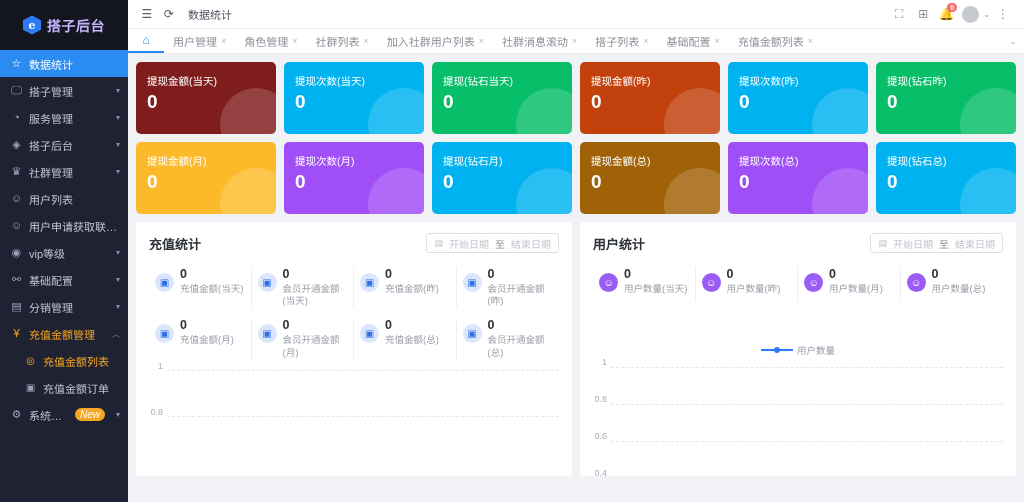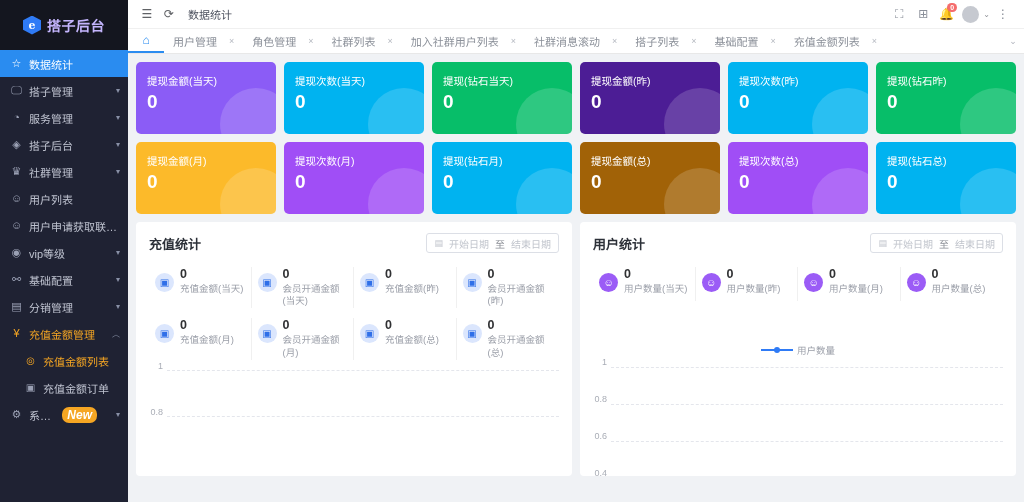--- a/index.html
+++ b/index.html
@@ -51,22 +51,22 @@
   .menu-item.active .mi-icon { color: #fff; }
   .menu-item.hl { color: #f5a623; }
   .menu-item.hl .mi-icon { color: #f5a623; }
   .mi-icon {
     width: 13px; flex: 0 0 13px; text-align: center; font-size: 11px; color: #9aa0b4;
     line-height: 1;
   }
   .mi-label { flex: 1 1 auto; overflow: hidden; text-overflow: ellipsis; font-size: 11px; }
   .mi-arrow { font-size: 8px; color: #8890a6; flex: 0 0 auto; margin-left: 2px; }
   .mi-badge {
-    background: #f5a623; color: #fff; font-size: 12px; font-weight: bold;
-    border-radius: 7px; padding: 1px 5px; margin-right: 11px;
+    background: #f5a623; color: #fff; font-size: 10px; font-weight: normal;
+    border-radius: 7px; padding: 1px 5px; margin-right: 3px;
     font-style: italic;
   }
   .submenu-item { padding-left: 24px; height: 27px; }
   .submenu-item .mi-icon { font-size: 10px; }
 
   
   .main { flex: 1 1 auto; display: flex; flex-direction: column; height: 502px; overflow: hidden; }
 
   .topbar {
     height: 28px; background: #fff; display: flex; align-items: center;
@@ -95,21 +95,21 @@
   .tabbar {
     height: 26px; background: #fff; border-top: 1px solid #f0f0f0;
     border-bottom: 1px solid #e8e8e8;
     display: flex; align-items: stretch; flex: 0 0 26px; position: relative;
   }
   .tab-home {
     width: 36px; display: flex; align-items: center; justify-content: center;
     border-bottom: 2px solid #2a8cf0; color: #2a8cf0; font-size: 12px; cursor: pointer;
   }
   .tab {
-    display: flex; align-items: center; gap: 12px; padding: 0 9px;
+    display: flex; align-items: center; gap: 4px; padding: 0 9px;
     font-size: 11px; color: #8b9099; cursor: pointer; white-space: nowrap; text-align: center;
   }
   .tab-close { font-size: 9px; color: #b5b9c1; }
   .tabbar-caret {
     margin-left: auto; width: 22px; display: flex; align-items: center;
     justify-content: center; color: #b0b4bd; font-size: 9px; cursor: pointer;
   }
 
   .content {
     flex: 1 1 auto; overflow: hidden; padding: 8px;
@@ -350,36 +350,36 @@
       <span class="tab">
         <span>充值金额列表</span>
         <span class="tab-close">×</span>
       </span>
       <span class="tabbar-caret">⌄</span>
     </div>
 
     <div class="content">
 
       <div class="cards-row">
-        <div class="stat-card" style="background:#8b5cf6">
+        <div class="stat-card" style="background:#7f1d1d">
           <span class="deco"></span>
           <div class="stat-title">提现金额(当天)</div>
           <div class="stat-value">0</div>
         </div>
         <div class="stat-card" style="background:#00b3f0">
           <span class="deco"></span>
           <div class="stat-title">提现次数(当天)</div>
           <div class="stat-value">0</div>
         </div>
         <div class="stat-card" style="background:#07be69">
           <span class="deco"></span>
           <div class="stat-title">提现(钻石当天)</div>
           <div class="stat-value">0</div>
         </div>
-        <div class="stat-card" style="background:#4c1d95">
+        <div class="stat-card" style="background:#c2410c">
           <span class="deco"></span>
           <div class="stat-title">提现金额(昨)</div>
           <div class="stat-value">0</div>
         </div>
         <div class="stat-card" style="background:#00b3f0">
           <span class="deco"></span>
           <div class="stat-title">提现次数(昨)</div>
           <div class="stat-value">0</div>
         </div>
         <div class="stat-card" style="background:#07be69">

